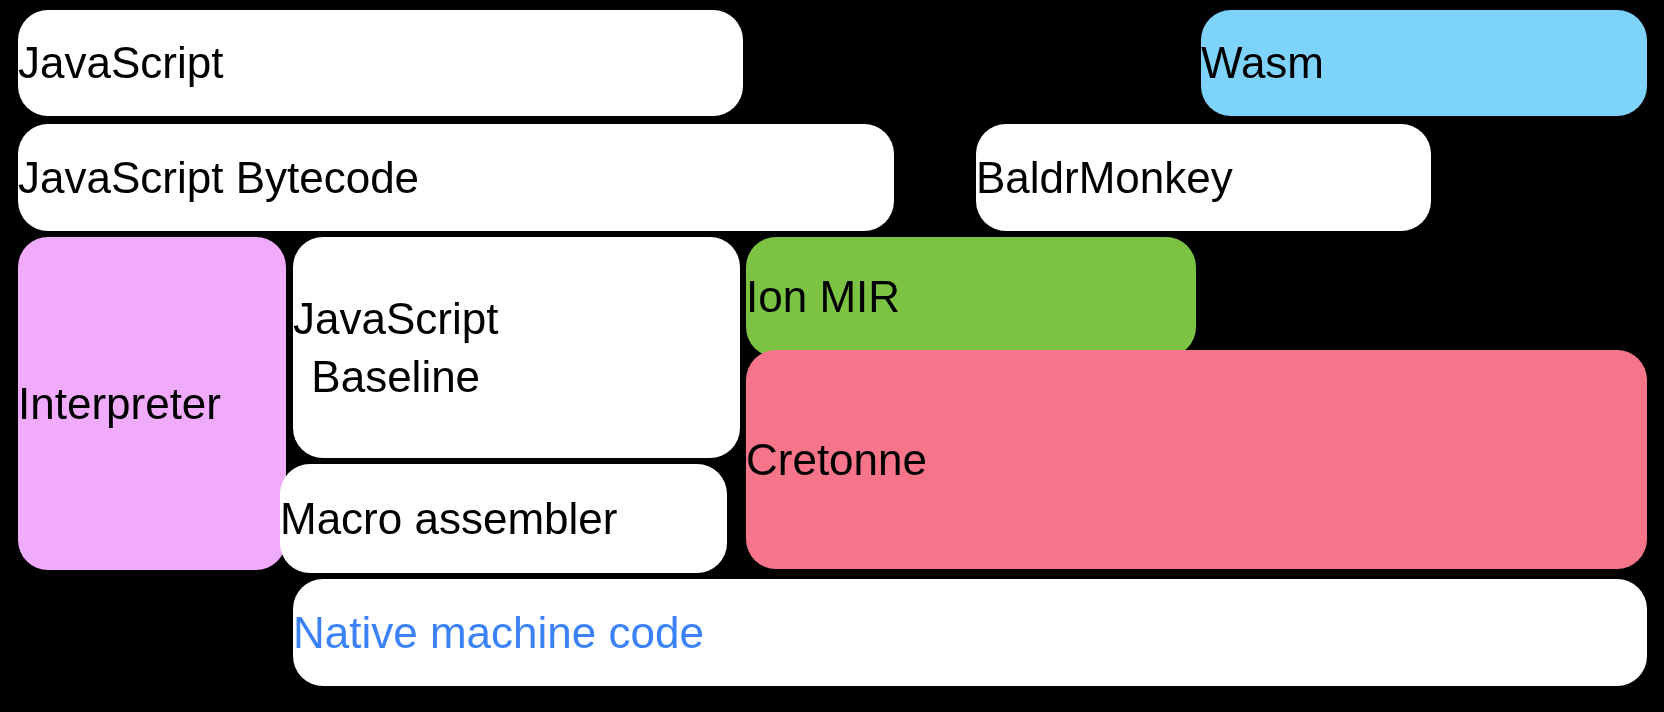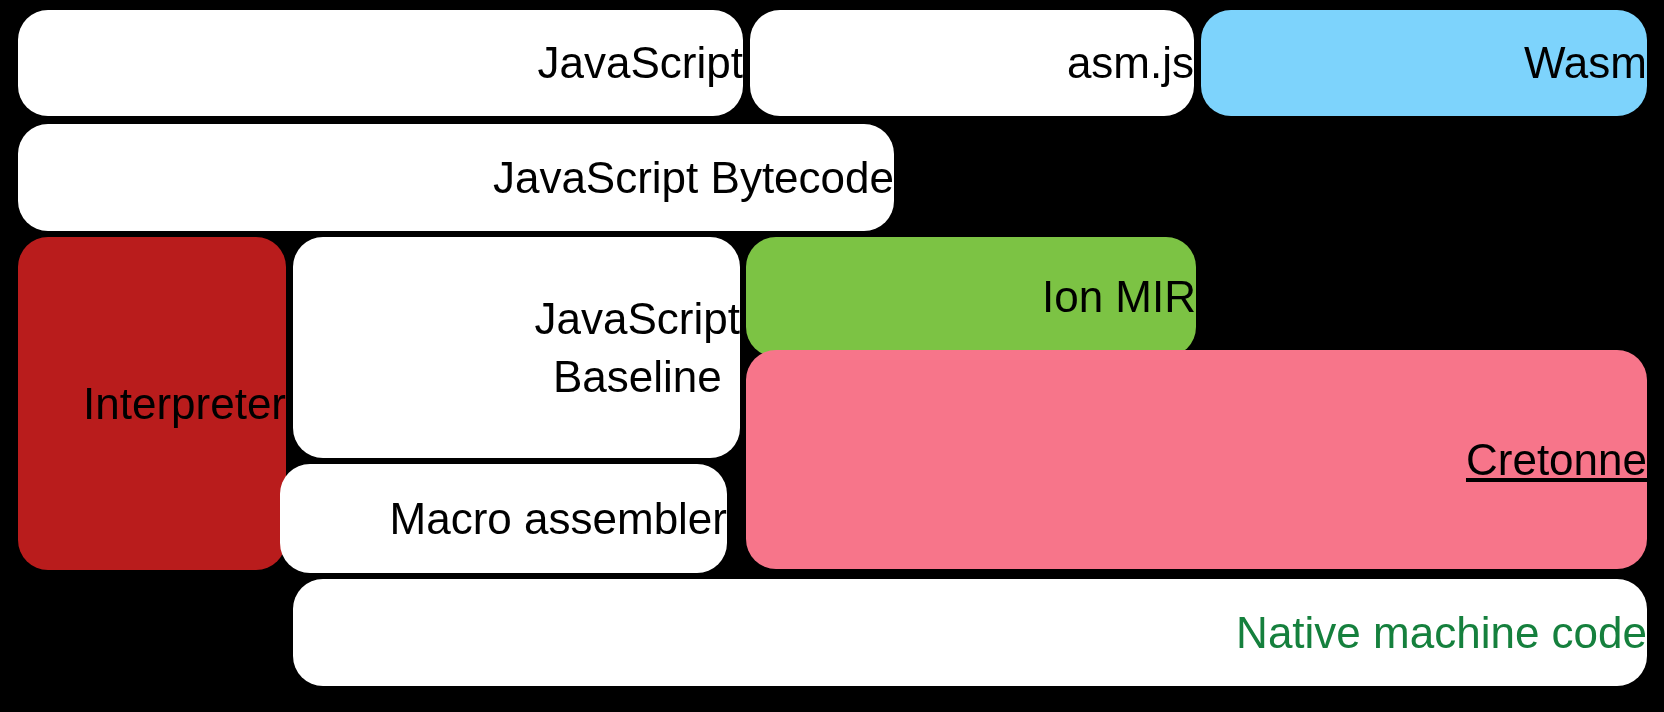--- a/index.html
+++ b/index.html
@@ -13,60 +13,60 @@
     height: 712px;
     background: #000000;
     overflow: hidden;
     font-family: "Liberation Sans", sans-serif;
   }
   .node {
     position: absolute;
     border-radius: 30px;
     display: flex;
     align-items: center;
-    justify-content: flex-end;
+    justify-content: flex-start;
     box-sizing: border-box;
   }
   .node-label {
     color: #000000;
     font-size: 44px;
     line-height: 1.3;
     text-align: center;
     white-space: pre-line;
     letter-spacing: 0px;
   }
 </style>
 </head>
 <body>
 
 <div id="canvas" style="background: rgb(0, 0, 0);">
     <div class="node" style="left: 18px; top: 10px; width: 725px; height: 106px; background: rgb(255, 255, 255); border-radius: 30px;">
       <span class="node-label" style="color: rgb(0, 0, 0); font-size: 44px;">JavaScript</span>
     </div>
-    <div class="node" style="left: 750px; top: 10px; width: 444px; height: 106px; background: rgb(255, 255, 255); border-radius: 30px;">
-      <span class="node-label" style="color: rgb(0, 0, 0); font-size: 44px;">asm.js</span>
-    </div>
     <div class="node" style="left: 1201px; top: 10px; width: 446px; height: 106px; background: #7dd3fc; border-radius: 30px;">
       <span class="node-label" style="color: rgb(0, 0, 0); font-size: 44px;">Wasm</span>
     </div>
     <div class="node" style="left: 18px; top: 124px; width: 876px; height: 107px; background: rgb(255, 255, 255); border-radius: 30px;">
       <span class="node-label" style="color: rgb(0, 0, 0); font-size: 44px;">JavaScript Bytecode</span>
     </div>
-    <div class="node" style="left: 18px; top: 237px; width: 268px; height: 333px; background: #b91c1c; border-radius: 30px;">
+    <div class="node" style="left: 976px; top: 124px; width: 455px; height: 107px; background: rgb(255, 255, 255); border-radius: 30px;">
+      <span class="node-label" style="color: rgb(0, 0, 0); font-size: 44px;">BaldrMonkey</span>
+    </div>
+    <div class="node" style="left: 18px; top: 237px; width: 268px; height: 333px; background: #f0abfc; border-radius: 30px;">
       <span class="node-label" style="color: rgb(0, 0, 0); font-size: 44px;">Interpreter</span>
     </div>
     <div class="node" style="left: 293px; top: 237px; width: 447px; height: 221px; background: rgb(255, 255, 255); border-radius: 30px;">
       <span class="node-label" style="color: rgb(0, 0, 0); font-size: 44px;">JavaScript
 Baseline</span>
     </div>
     <div class="node" style="left: 746px; top: 237px; width: 450px; height: 120px; background: rgb(124, 195, 68); border-radius: 30px;">
       <span class="node-label" style="color: rgb(0, 0, 0); font-size: 44px;">Ion MIR</span>
     </div>
     <div class="node" style="left: 746px; top: 350px; width: 901px; height: 219px; background: rgb(247, 117, 138); border-radius: 30px;">
-      <span class="node-label" style="color: rgb(0, 0, 0); font-size: 44px; text-decoration: underline;">Cretonne</span>
+      <span class="node-label" style="color: rgb(0, 0, 0); font-size: 44px;">Cretonne</span>
     </div>
     <div class="node" style="left: 280px; top: 464px; width: 447px; height: 109px; background: rgb(255, 255, 255); border-radius: 30px;">
       <span class="node-label" style="color: rgb(0, 0, 0); font-size: 44px;">Macro assembler</span>
     </div>
     <div class="node" style="left: 293px; top: 579px; width: 1354px; height: 107px; background: rgb(255, 255, 255); border-radius: 30px;">
-      <span class="node-label" style="color: #15803d; font-size: 44px;">Native machine code</span>
+      <span class="node-label" style="color: #3b82f6; font-size: 44px;">Native machine code</span>
     </div>
   </div>
 
 </body></html>

